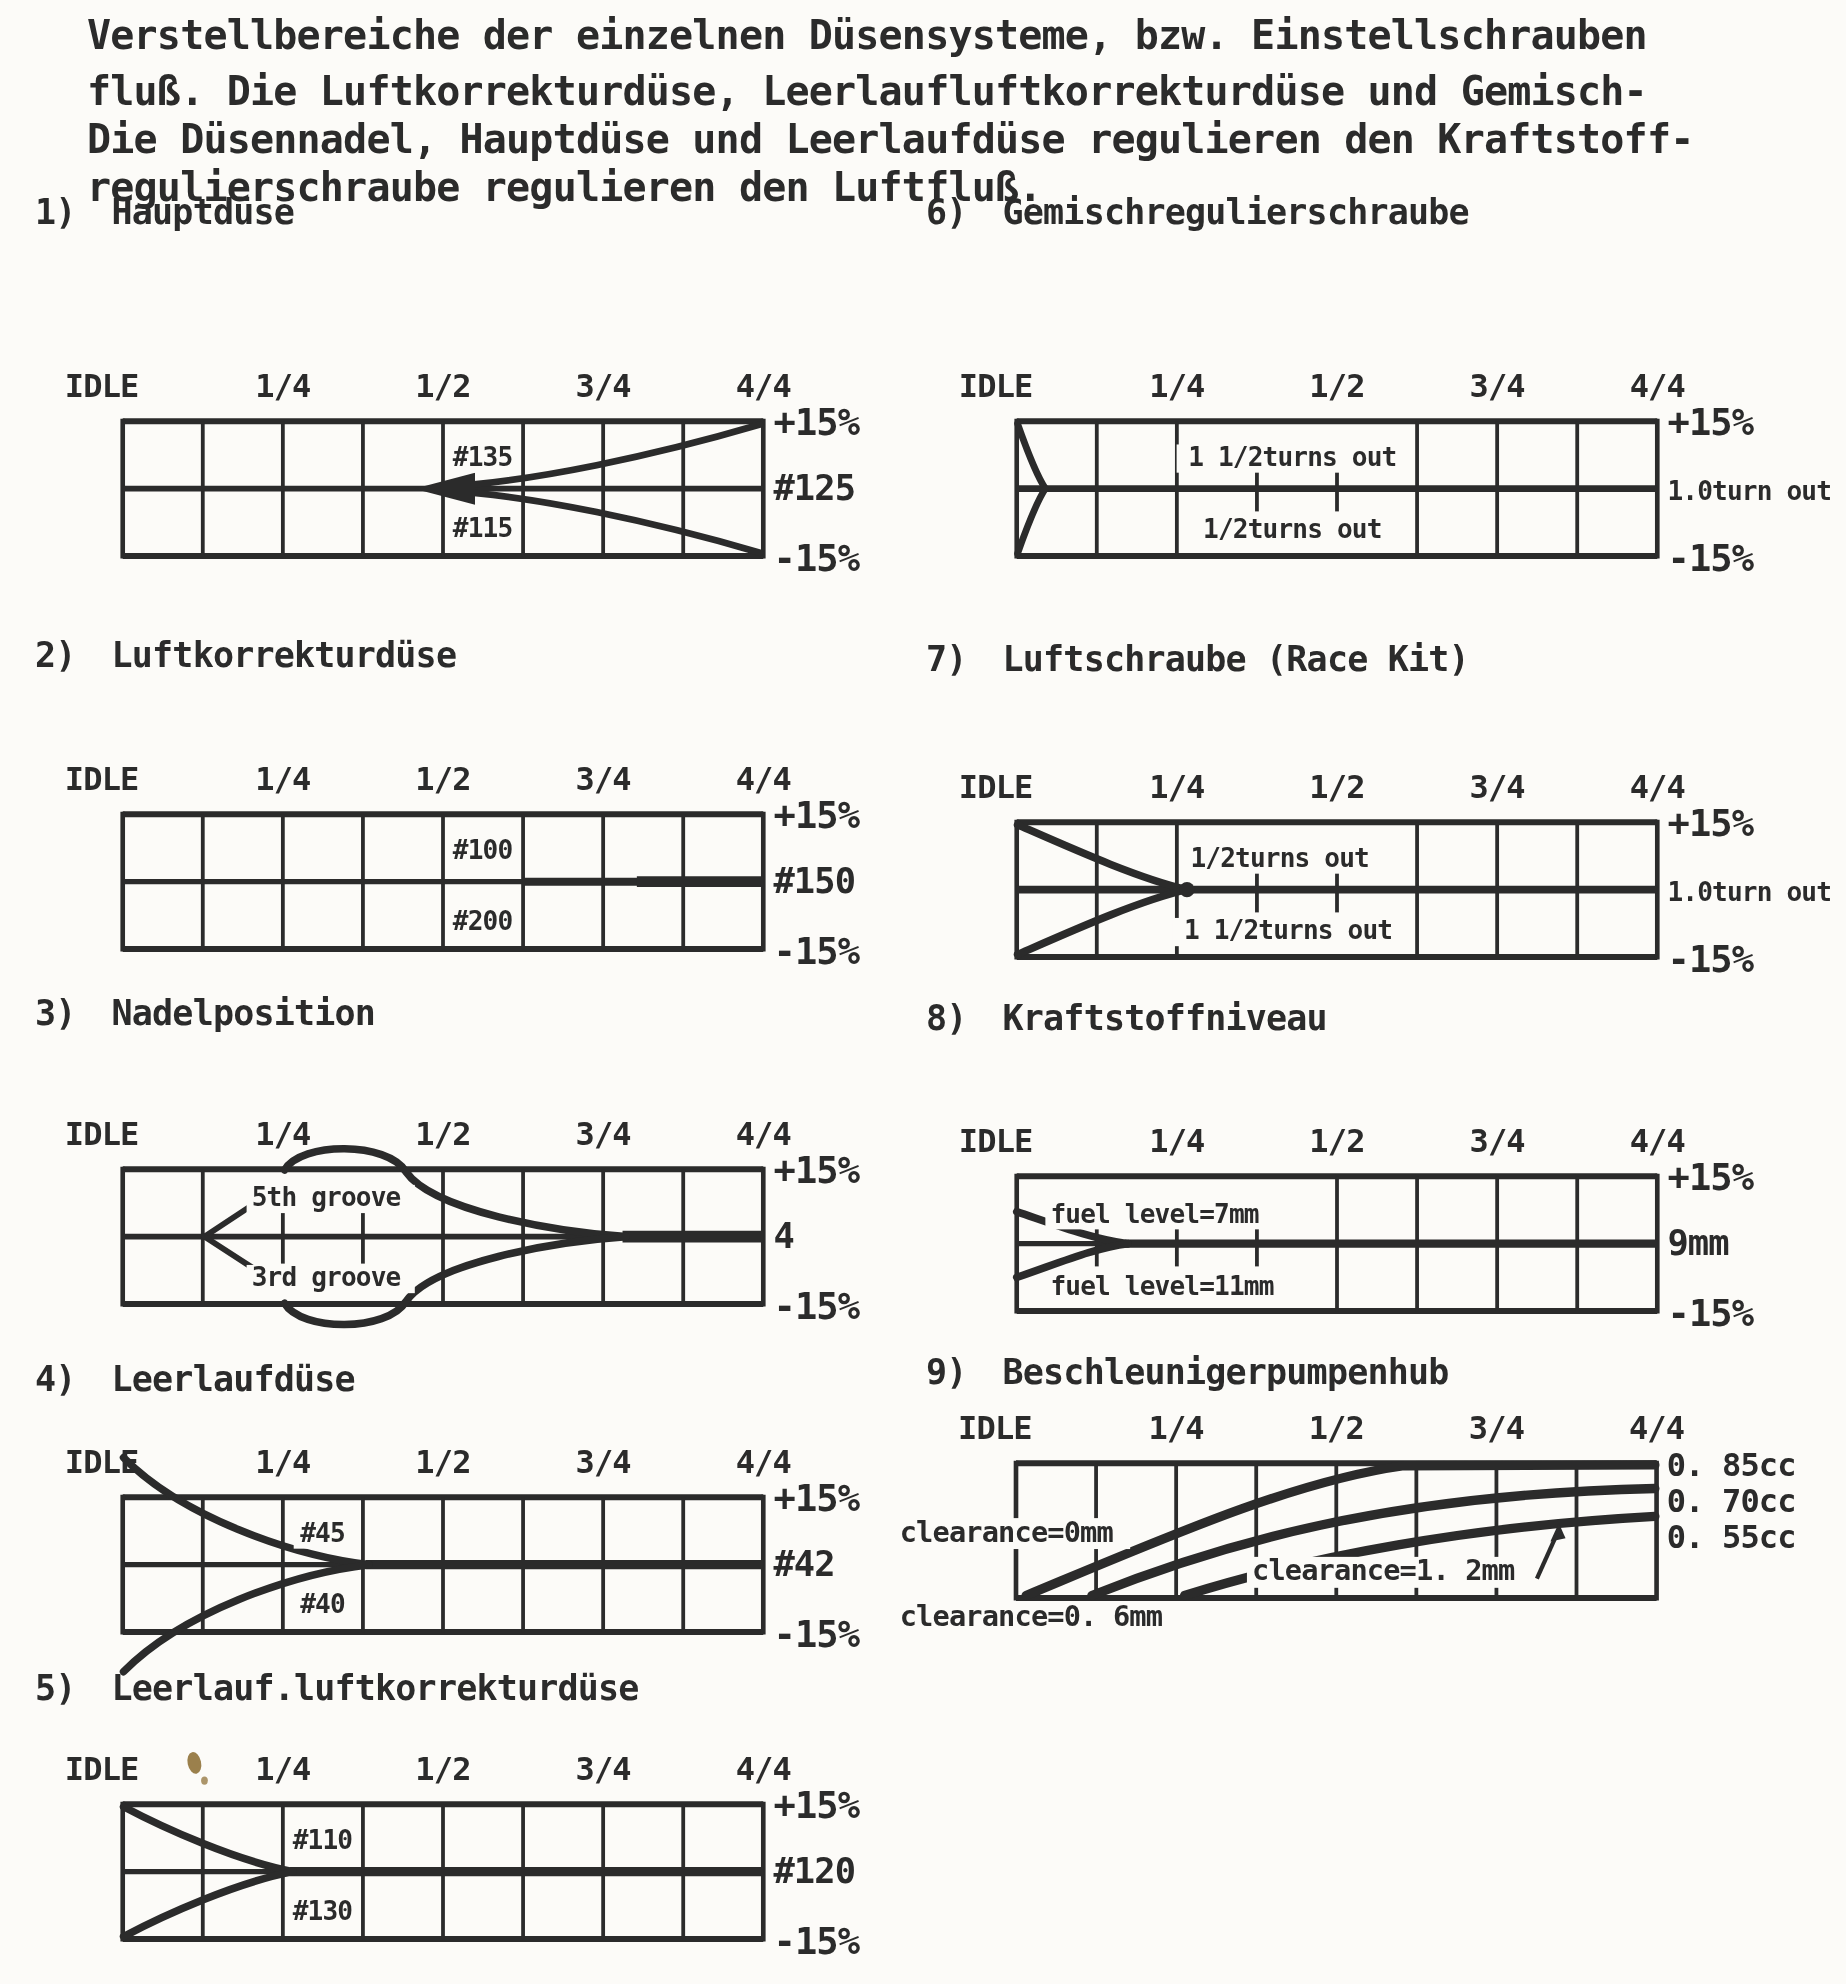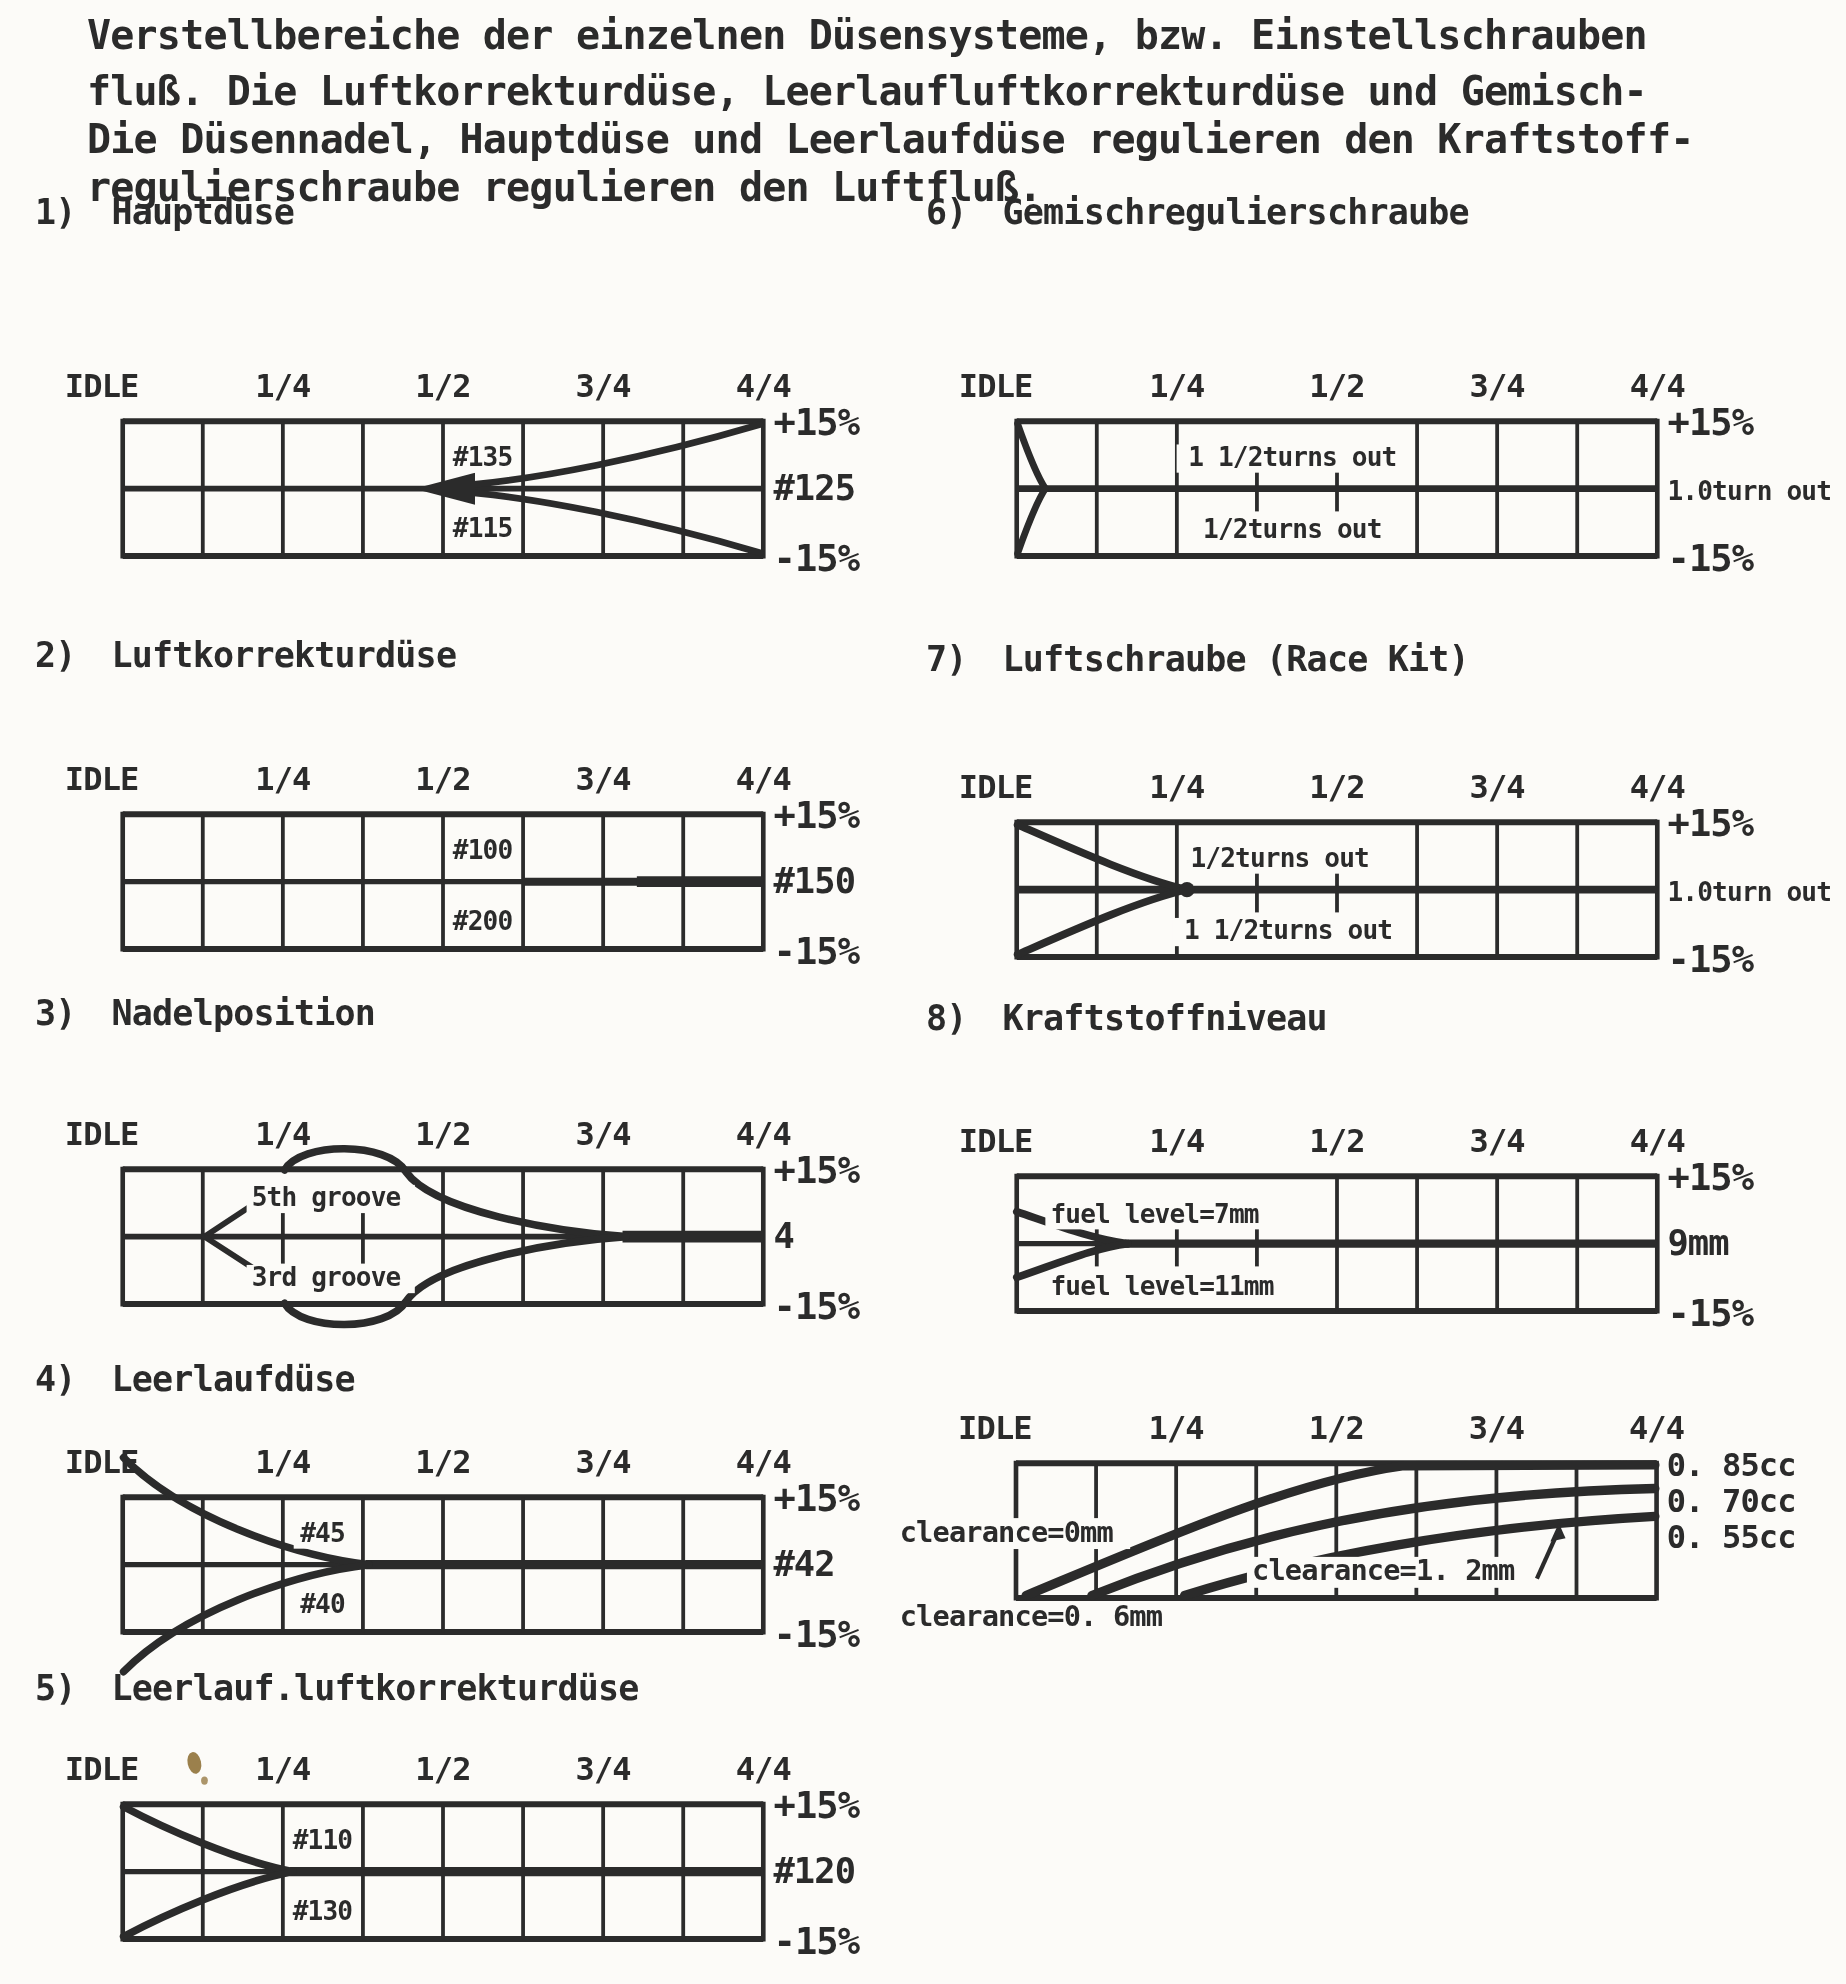--- a/index.html
+++ b/index.html
@@ -281,20 +281,21 @@
       <text x="872" y="169" text-anchor="start" font-size="42" fill="#2b2b2b">9mm</text>
       <text x="872" y="253" text-anchor="start" font-size="44" fill="#2b2b2b">-15%</text>
       <path d="M 100,117 C 150,134 192,150 232,155" stroke="#2b2b2b" stroke-width="9" fill="none" stroke-linecap="round"></path>
       <path d="M 100,195 C 150,178 192,160 232,155" stroke="#2b2b2b" stroke-width="9" fill="none" stroke-linecap="round"></path>
       <rect x="134" y="104.58" width="274.57" height="33.480000000000004" fill="#fcfbf8"></rect>
       <text x="140" y="130" text-anchor="start" font-size="31" fill="#2b2b2b">fuel level=7mm</text>
       <rect x="134" y="190.58" width="293.325" height="33.480000000000004" fill="#fcfbf8"></rect>
       <text x="140" y="216" text-anchor="start" font-size="31" fill="#2b2b2b">fuel level=11mm</text>
     </svg>
 
+  <div class="h" style="left:926px;top:1352px"><span>9)</span><span class="ht">Beschleunigerpumpenhub</span></div>
   <svg class="dia" style="left:881px;top:1400px" width="978" height="295" viewBox="-60 0 1160 350">
       <line x1="100" y1="75" x2="860" y2="75" stroke="#2b2b2b" stroke-width="7"></line>
       <line x1="100" y1="235" x2="860" y2="235" stroke="#2b2b2b" stroke-width="7"></line>
       <line x1="100" y1="72" x2="100" y2="238" stroke="#2b2b2b" stroke-width="5.5"></line>
       <line x1="860" y1="72" x2="860" y2="238" stroke="#2b2b2b" stroke-width="5.5"></line>
       <line x1="195" y1="75" x2="195" y2="235" stroke="#2b2b2b" stroke-width="4.5"></line>
       <line x1="290" y1="75" x2="290" y2="235" stroke="#2b2b2b" stroke-width="4.5"></line>
       <line x1="385" y1="75" x2="385" y2="235" stroke="#2b2b2b" stroke-width="4.5"></line>
       <line x1="480" y1="75" x2="480" y2="235" stroke="#2b2b2b" stroke-width="4.5"></line>
       <line x1="575" y1="75" x2="575" y2="235" stroke="#2b2b2b" stroke-width="4.5"></line>

